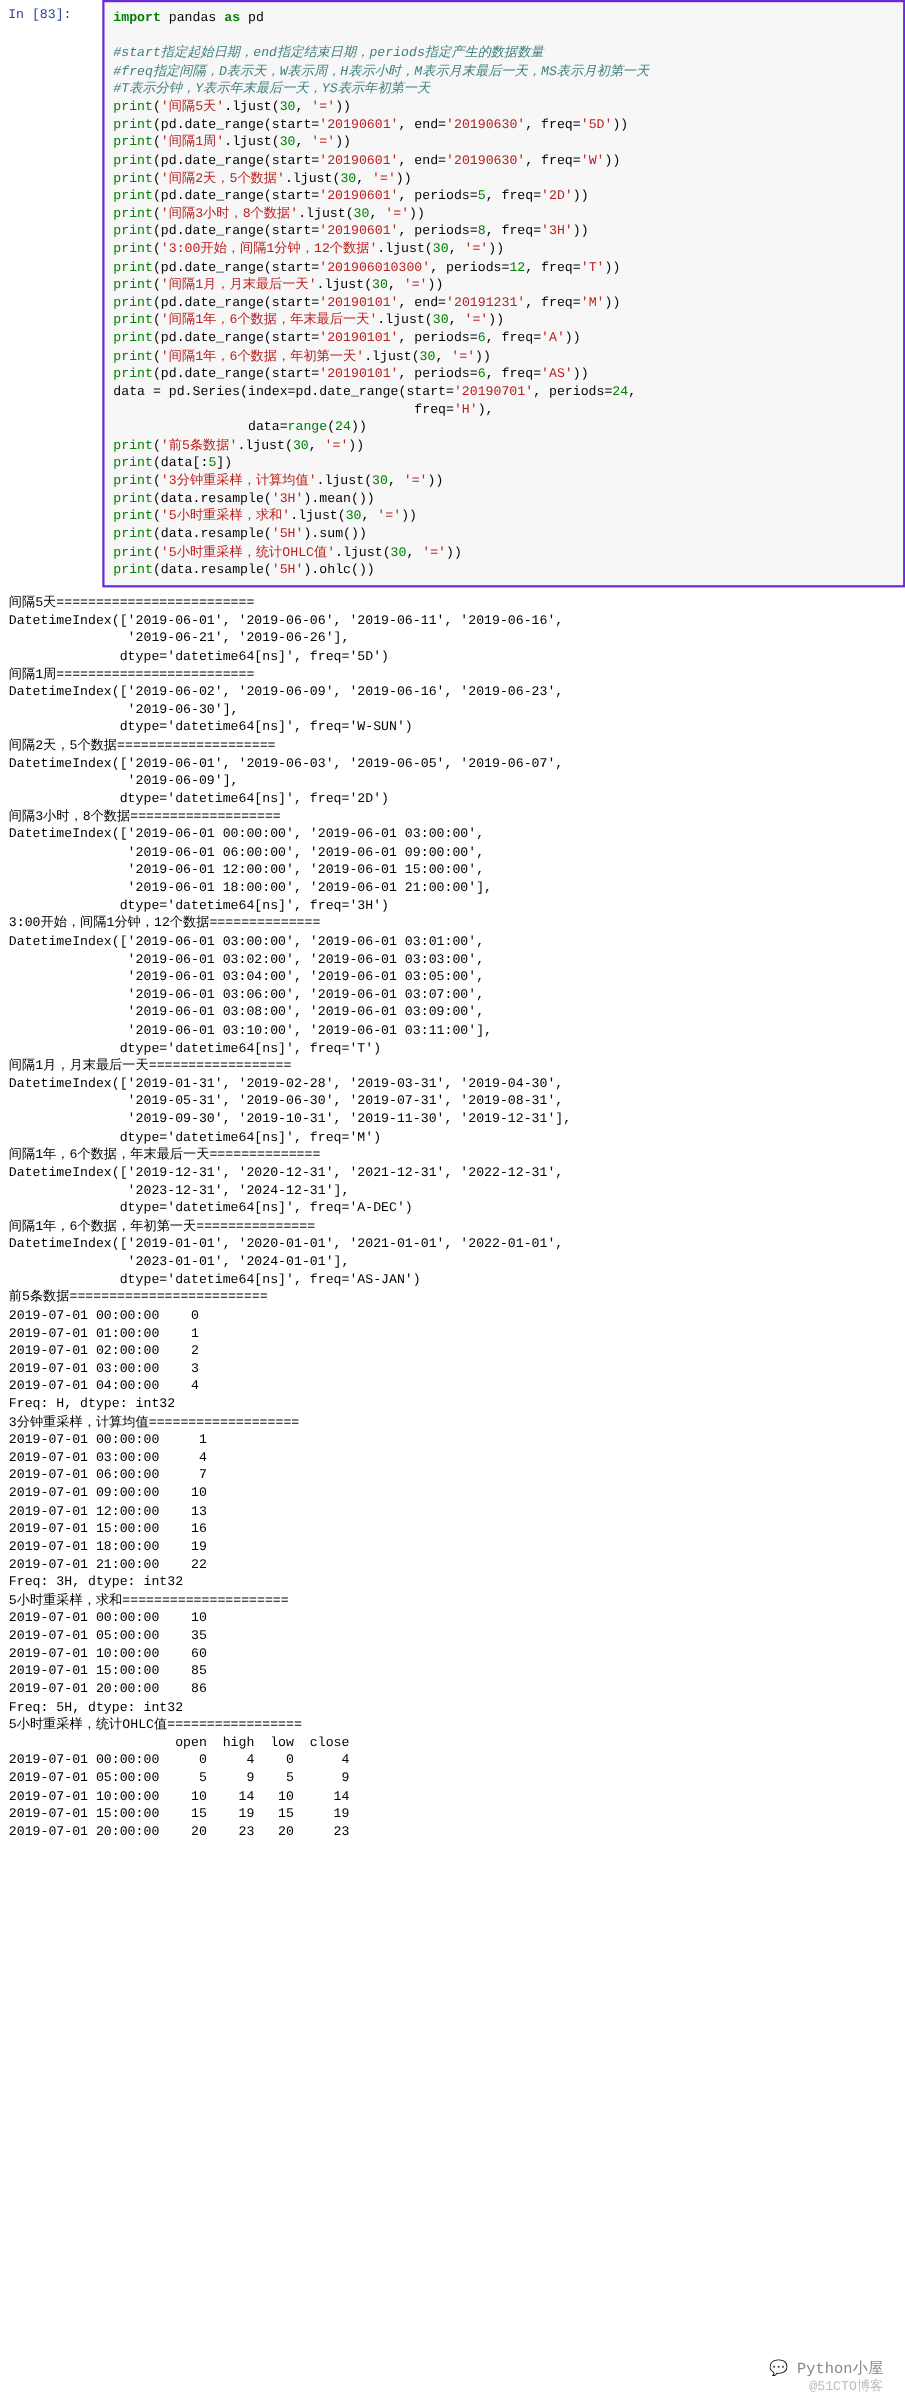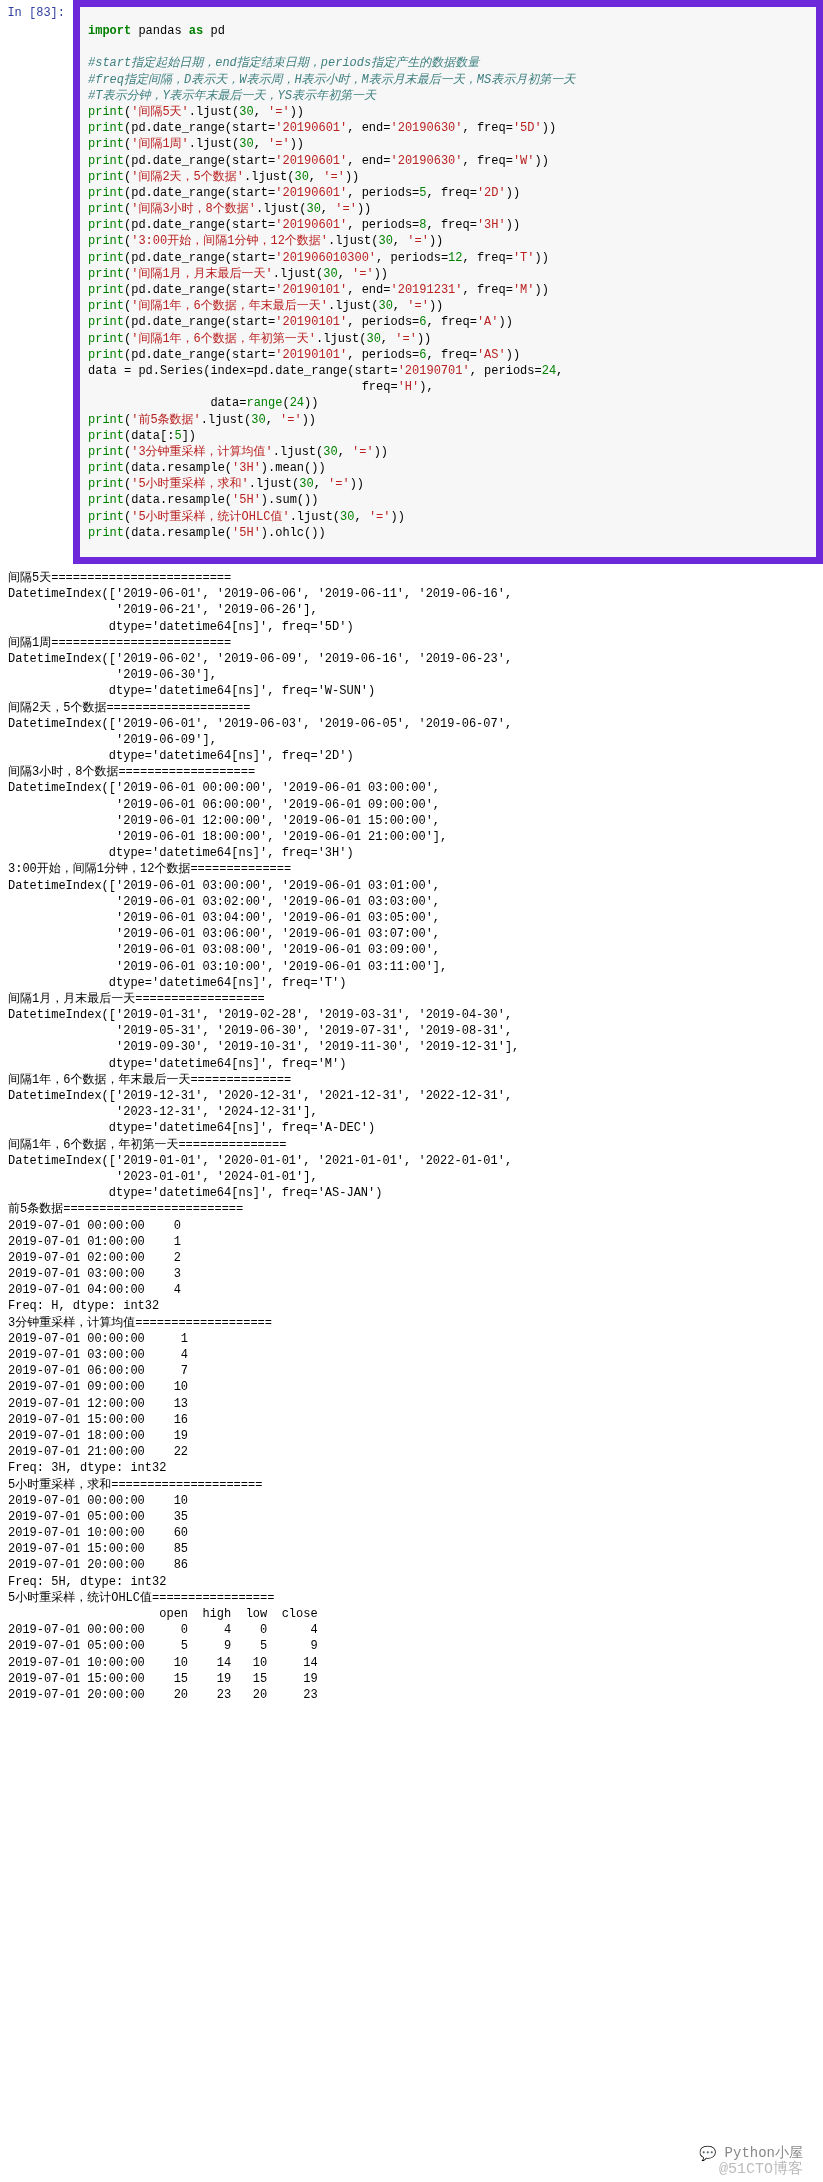--- a/index.html
+++ b/index.html
@@ -7,33 +7,34 @@
     padding: 0;
     font-family: Consolas, Monaco, 'Courier New', monospace;
     font-size: 12px;
     background: #fff;
     color: #000;
     width: 823px;
   }
   .cell {
     display: flex;
     align-items: flex-start;
+    gap: 20px;
   }
   .prompt {
     flex: 0 0 65px;
     text-align: right;
     padding: 6px 8px 0 0;
     color: #303F9F;
     font-size: 12px;
   }
   .code-area {
     flex: 1;
-    border: 7px solid #6d28d9;
+    border: 2px solid #6d28d9;
     background: #f7f7f7;
-    padding: 16px 8px;
+    padding: 6px 8px;
     line-height: 1.35;
     white-space: pre;
   }
   .output-area {
     padding: 6px 8px;
     line-height: 1.35;
     white-space: pre;
     font-size: 12px;
   }
   .kw { color: #008000; font-weight: bold; }
@@ -50,21 +51,21 @@
     font-size: 14px;
     display:flex;
     align-items:center;
     gap:8px;
   }
   .watermark2 {
     position: fixed;
     bottom: 4px;
     right: 20px;
     color: #bbb;
-    font-size: 15px;
+    font-size: 12px;
   }
 </style>
 </head>
 <body>
 
 <div class="cell">
   <div class="prompt">In  [83]:</div>
   <div class="code-area" id="code-area"><span class="kw">import </span><span>pandas </span><span class="kw">as </span><span>pd</span>
 <span></span>
 <span class="cmt">#start指定起始日期，end指定结束日期，periods指定产生的数据数量</span>

